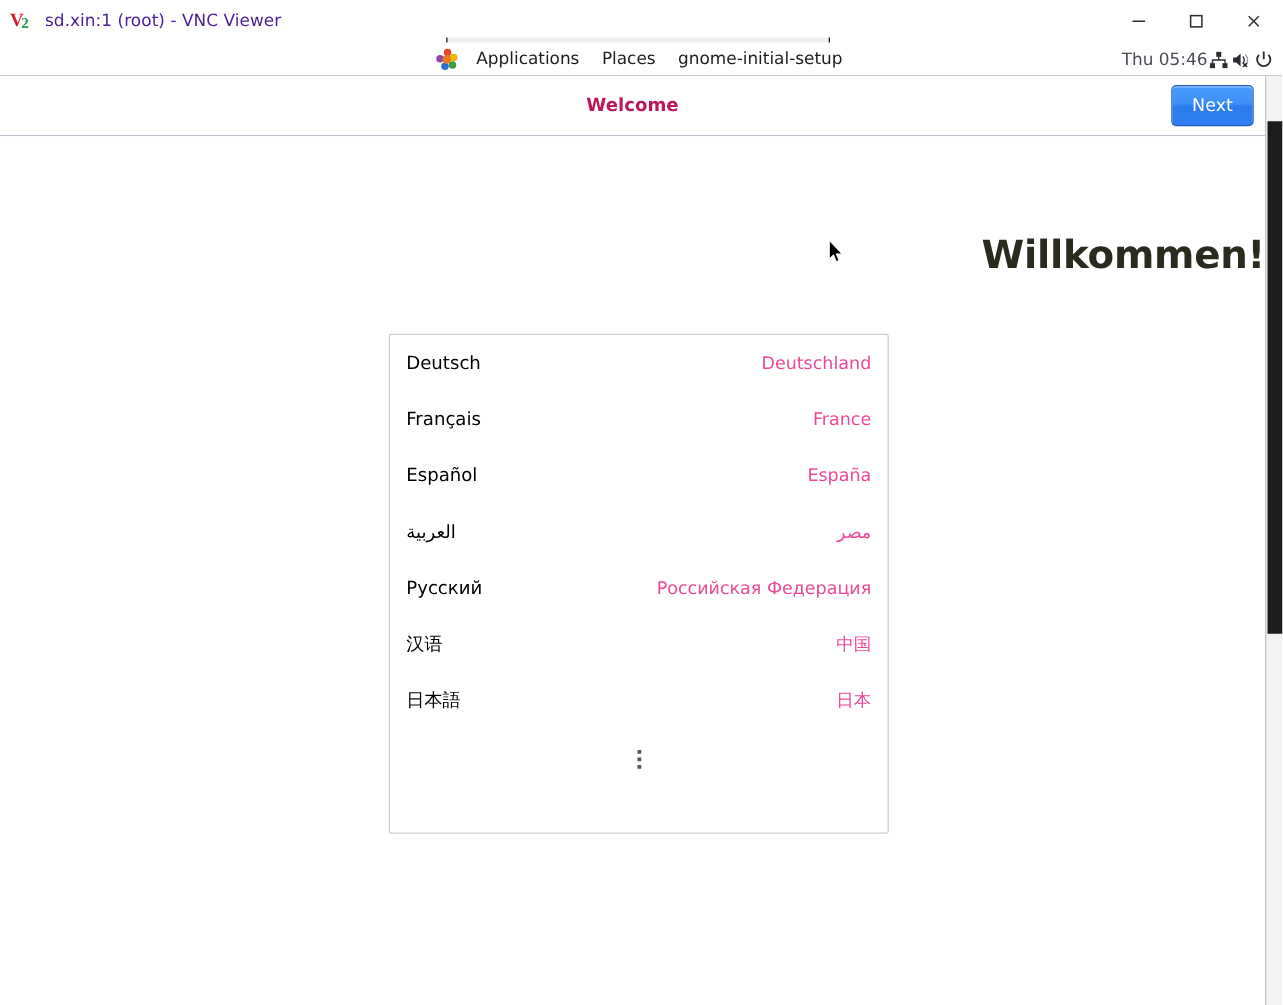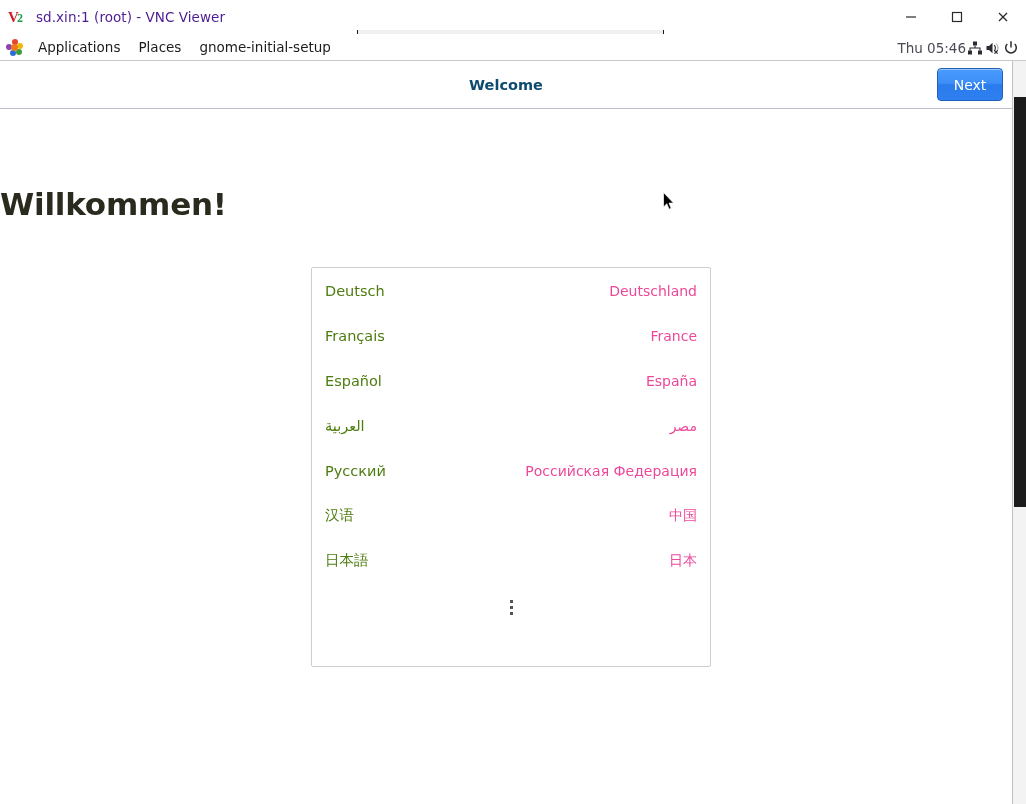--- a/index.html
+++ b/index.html
@@ -41,20 +41,21 @@
   }
   .vnc-handle::after{
     content:""; position:absolute; left:0; top:6px; width:100%; height:2px; background:#111;
   }
 
   
   .gnome-panel {
     position:absolute; left:0; top:34px; width:1026px; height:27px;
     background:#ffffff; display:flex; align-items:center;
     border-bottom:1px solid #c9c9c9;
+    justify-content:center;
   }
   .panel-left { display:flex; align-items:center; gap:0px; }
   .apps-icon { width:18px; height:16px; margin-left:6px; margin-right:5px; position:relative; }
   .apps-icon i {
     position:absolute; width:6px; height:6px; border-radius:50%; display:block;
   }
   .panel-item {
     font-size:13.5px; color:#1c1c1c; padding:0 9px; line-height:27px; white-space:nowrap;
   }
   .panel-right {
@@ -67,47 +68,47 @@
   
   .gis {
     position:absolute; left:0; top:61px; width:1012px; height:702px;
     background:#ffffff; overflow:hidden;
   }
   .gis-header {
     position:relative; height:48px; width:100%;
     background:#ffffff; border-bottom:1px solid #bfbfd0;
     display:flex; align-items:center; justify-content:center;
   }
-  .gis-header-title { font-size:14.5px; font-weight:700; color:#0c4a6e; }
+  .gis-header-title { font-size:14.5px; font-weight:700; color:#be185d; }
   .next-btn {
     position:absolute; right:9px; top:7px; width:66px; height:33px;
     border:1px solid #2060b8; border-radius:4px;
     background:linear-gradient(180deg,#4a9bff 0%,#3d8ff7 45%,#2a7bec 52%,#2f7ff0 100%);
     color:#ffffff; font-size:14px; display:flex; align-items:center; justify-content:center;
     box-shadow:inset 0 1px 0 rgba(255,255,255,0.45);
     margin-left:11px;
   }
 
   .gis-body { position:relative; height:654px; background:#ffffff; }
 
   .welcome-heading {
-    position:absolute; left:0; top:77px; width:1012px; text-align:left;
+    position:absolute; left:0; top:77px; width:1012px; text-align:right;
     font-size:31px; font-weight:700; color:#2b2a1f; letter-spacing:-0.2px;
   }
 
   .lang-card {
     position:absolute; left:311px; top:158px; width:400px; height:400px;
     background:#ffffff; border:1px solid #cfcfc9; border-radius:2px;
     overflow:hidden;
   }
   .lang-row {
     position:relative; height:45px; display:flex; align-items:center;
     padding:0 13px 0 13px;
   }
-  .lang-name { font-size:14.5px; color:#4d7c0f; white-space:nowrap; }
+  .lang-name { font-size:14.5px; color:#000000; white-space:nowrap; }
   .lang-check { margin-left:9px; font-size:13px; color:#0a0a0a; line-height:1; }
   .lang-country {
     margin-left:auto; font-size:14px; color:#ec4899; white-space:nowrap;
   }
   .lang-row.rtl .lang-name { direction:rtl; }
   .more-row {
     height:48px; display:flex; align-items:center; justify-content:center;
   }
   .more-dots { display:flex; flex-direction:column; gap:3px; align-items:center; }
   .more-dots span { display:block; width:3px; height:3px; background:#55554d; }

